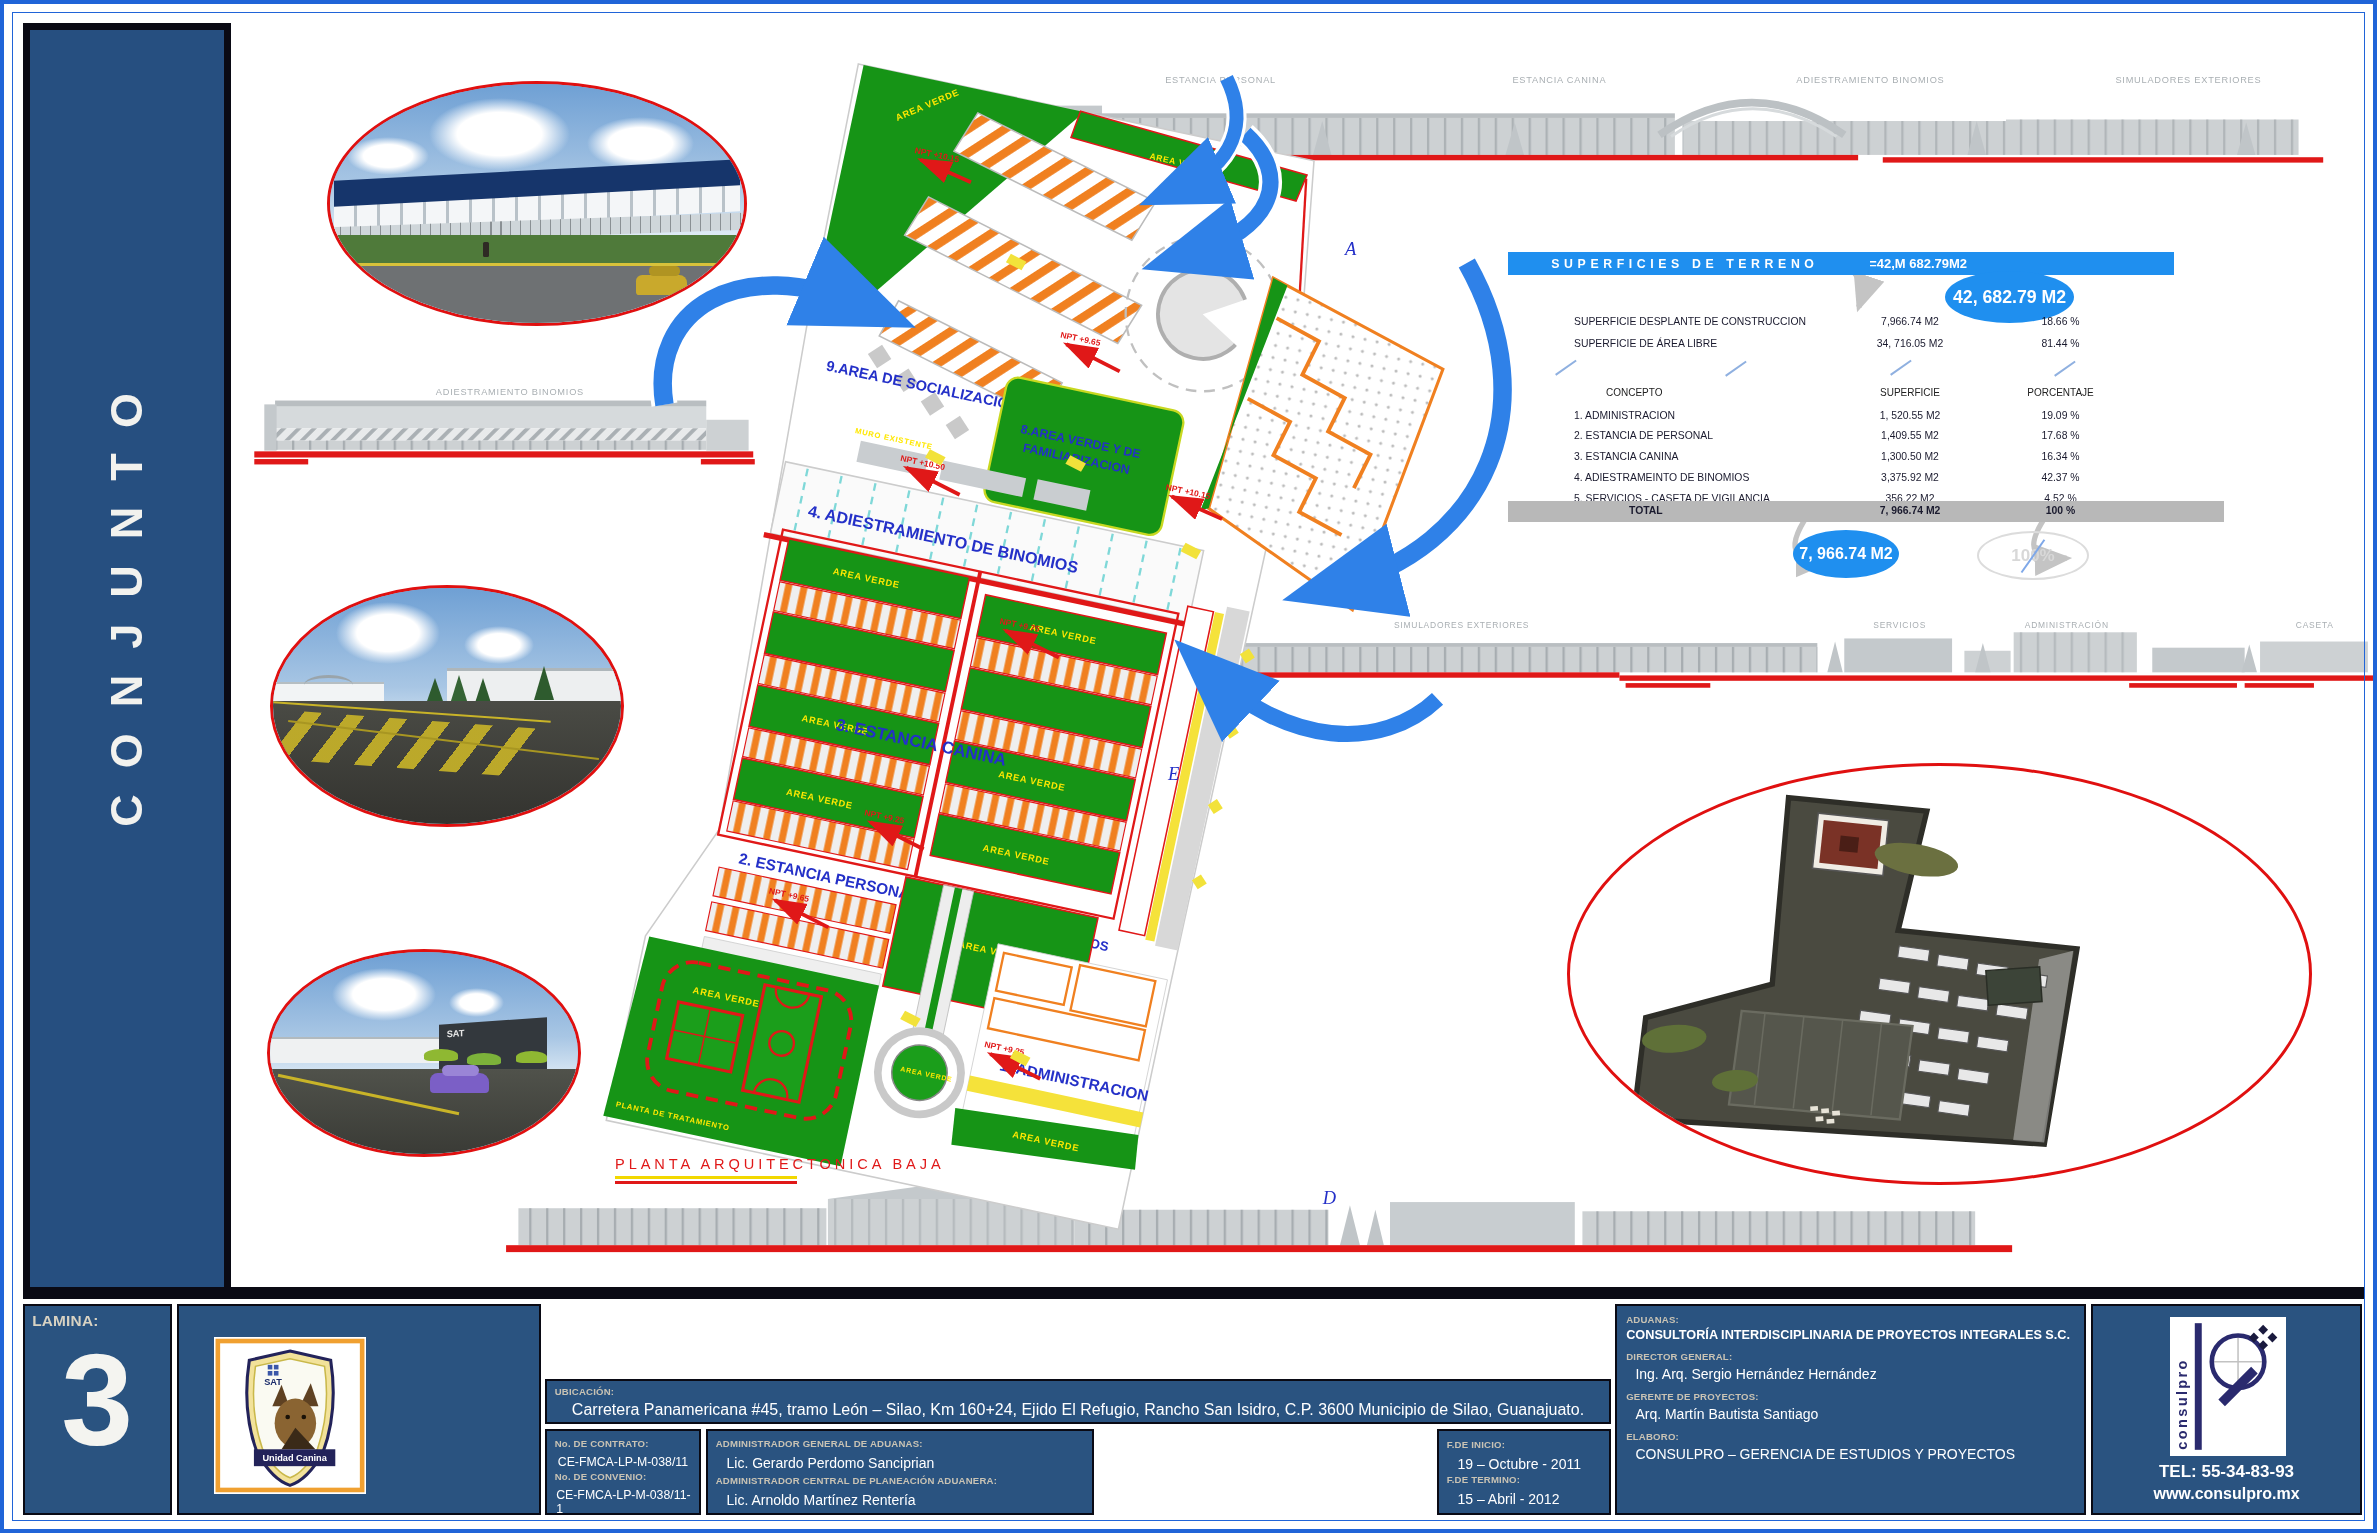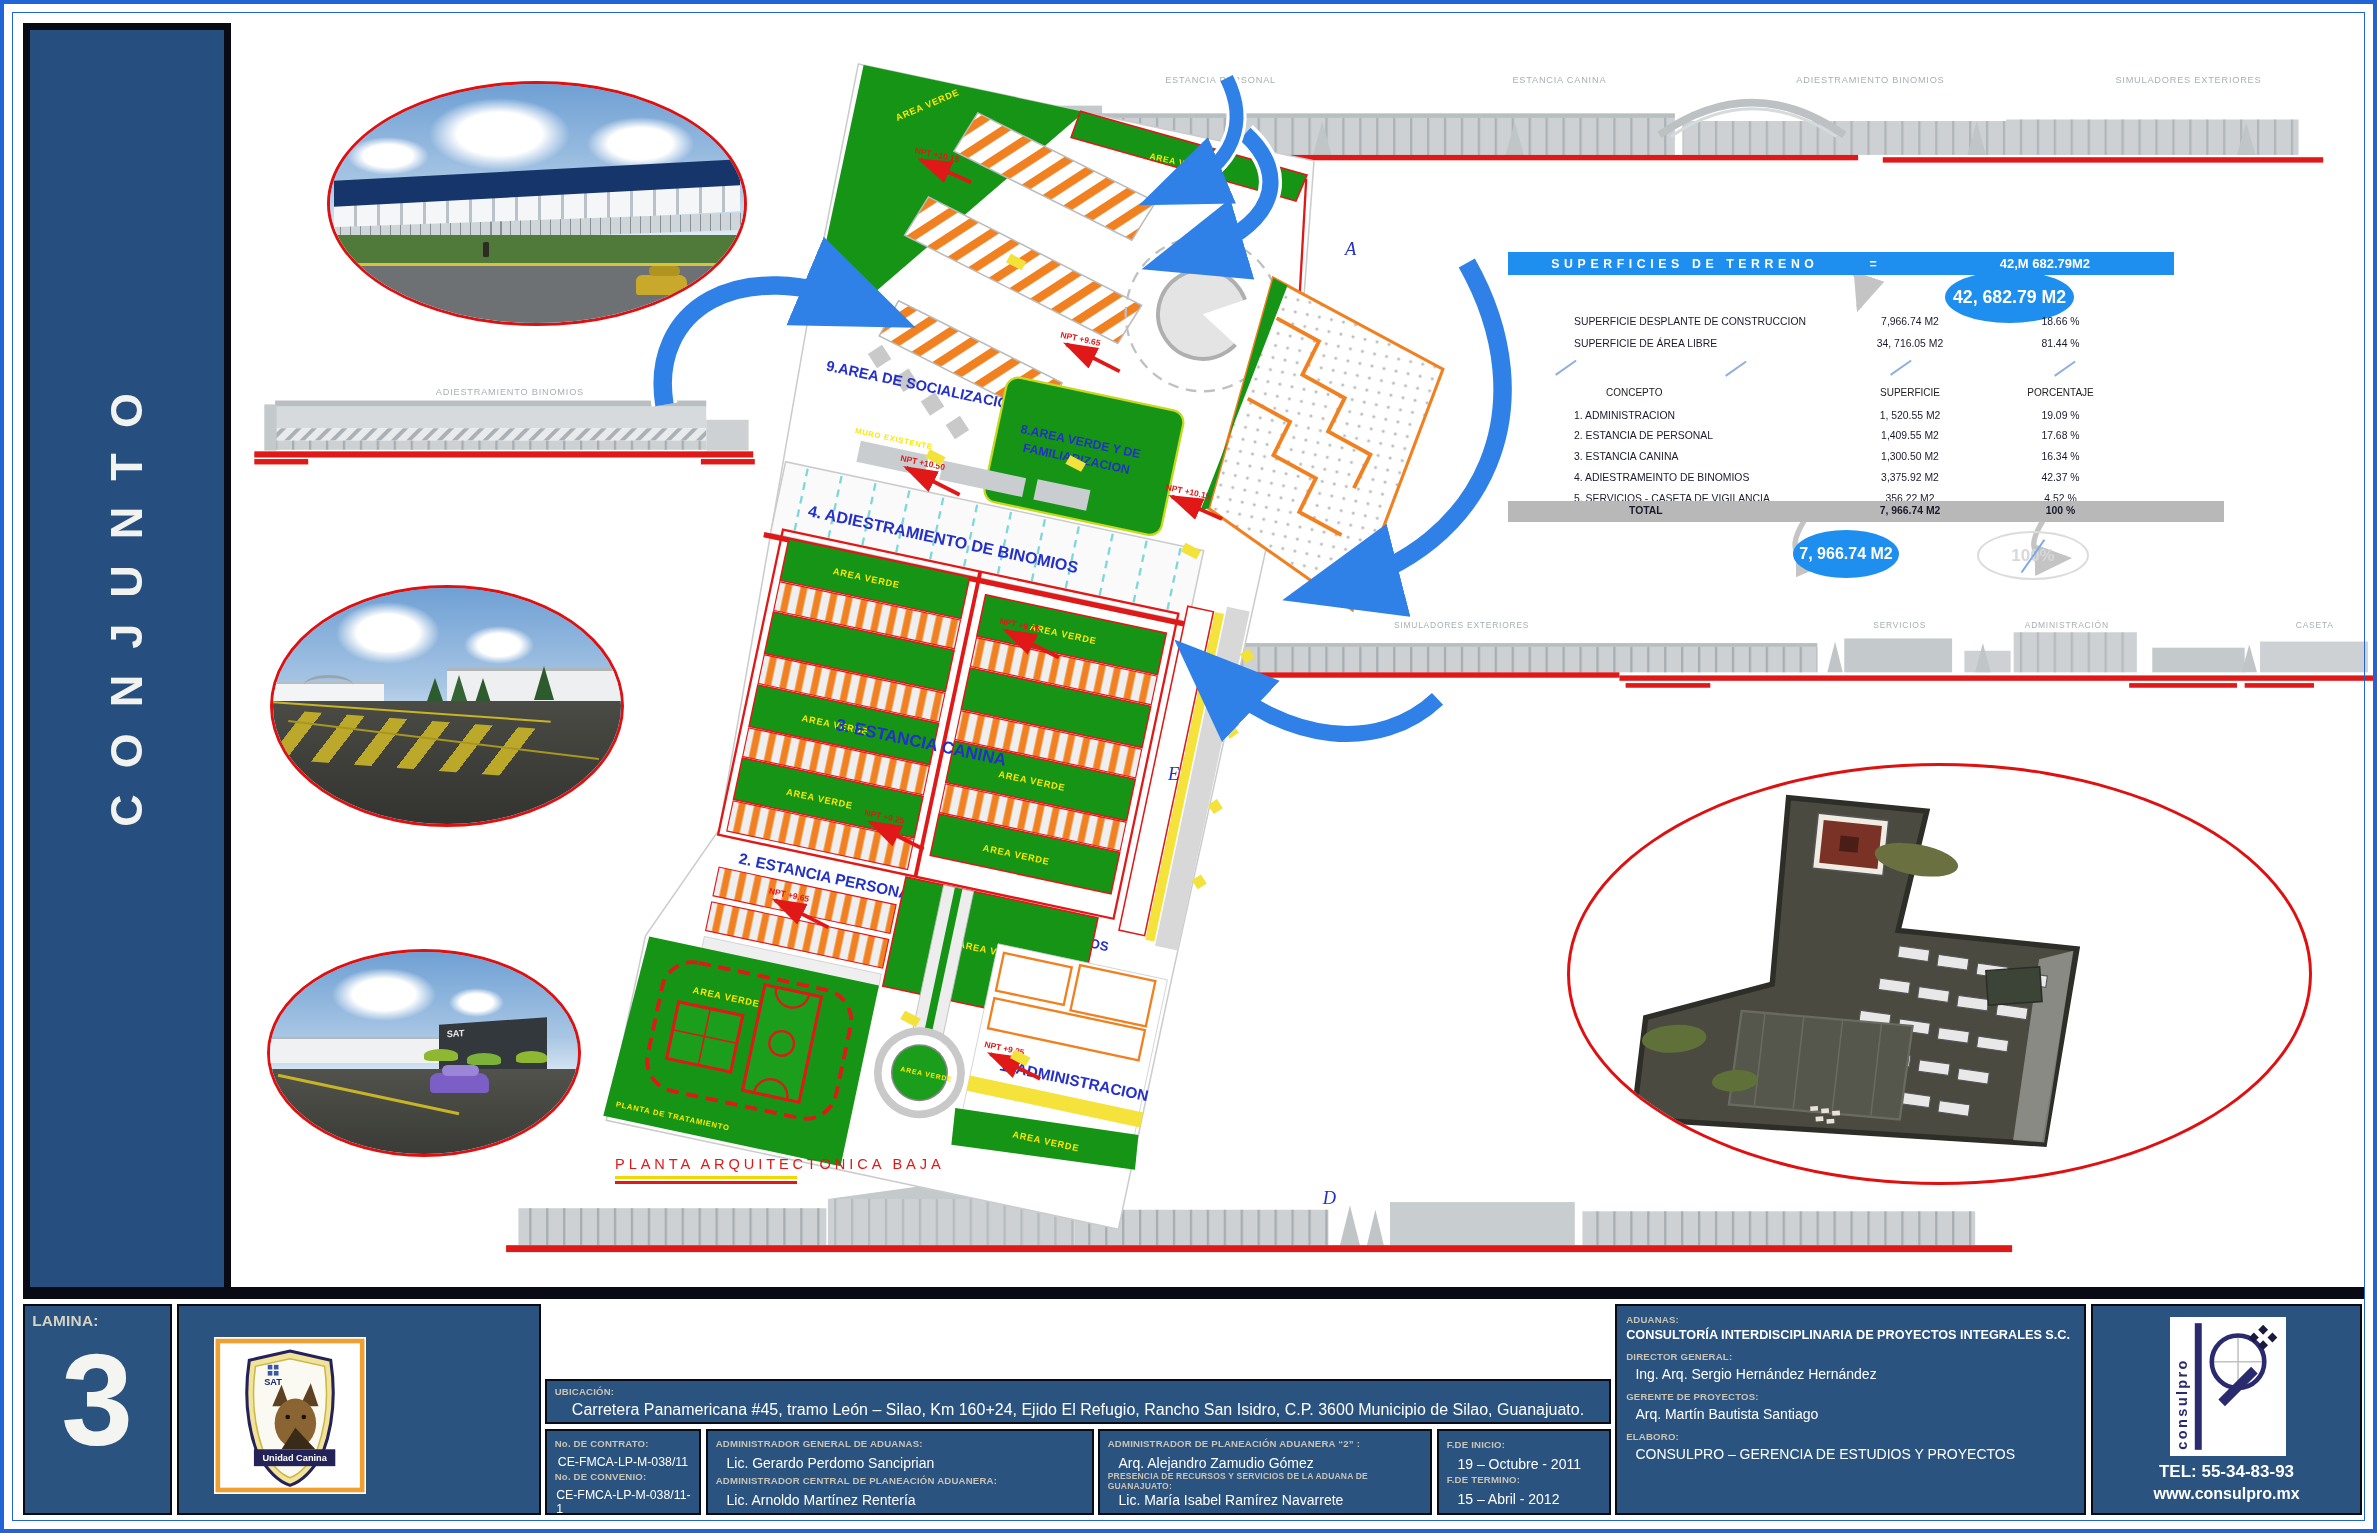--- a/index.html
+++ b/index.html
@@ -42,21 +42,21 @@
   .cloud{position:absolute;background:radial-gradient(closest-side,#ffffff 60%,rgba(255,255,255,0));border-radius:50%;}
   #render1{left:323px;top:77px;width:414px;height:239px;}
   #render2{left:266px;top:581px;width:348px;height:236px;}
   #render3{left:263px;top:945px;width:308px;height:202px;}
   #render-aerial{left:1563px;top:759px;width:739px;height:416px;border-width:3.1px;background:#ffffff;z-index:3;}
   
   #table-panel{left:1502px;top:243px;width:724px;height:362px;z-index:4;font-family:"Liberation Sans",sans-serif;}
   #table-panel .hdrbar{position:absolute;left:2.3px;top:5.4px;width:666px;height:23px;background:#1f8fef;color:#fff;display:flex;align-items:center;}
   #table-panel .hdrbar .h1{font-weight:bold;font-size:12.3px;letter-spacing:4.6px;margin-left:43px;}
   #table-panel .hdrbar .heq{font-weight:bold;font-size:12.3px;margin-left:51px;}
-  #table-panel .hdrbar .hv{font-weight:bold;font-size:13px;margin-left:123px;}
+  #table-panel .hdrbar .hv{font-weight:bold;font-size:13px;}
   .bubble{position:absolute;background:#1f8fef;border-radius:50%;color:#fff;font-weight:bold;display:flex;align-items:center;justify-content:center;}
   #bub1{left:439px;top:24px;width:129px;height:52px;font-size:17.7px;}
   #bub2{left:287px;top:283px;width:106px;height:48px;font-size:16px;}
   #bub3{position:absolute;left:471px;top:284px;width:108px;height:45px;border:2.3px solid #dcdcdc;border-radius:50%;color:#d8d8d8;font-size:17px;font-weight:bold;display:flex;align-items:center;justify-content:center;}
   #bub3 .slash{position:absolute;width:1.5px;height:40px;background:#7fa8e8;transform:rotate(35deg);}
   .trow{position:absolute;height:14px;font-size:10.4px;color:#1a1a2e;width:100%;}
   .trow .c1{position:absolute;left:68px;width:262px;}
   .trow .c2{position:absolute;left:331px;width:146px;text-align:center;}
   .trow .c3{position:absolute;left:493px;width:123px;text-align:center;}
   .theads{font-size:10px;color:#222;}
@@ -609,27 +609,20 @@
   <div class="panel tworow field" id="col1">
     <div><span class="lbl">No. DE CONTRATO:</span><span class="val" style="font-size:12.3px;margin-left:3.1px;">CE-FMCA-LP-M-038/11</span></div>
     <div><span class="lbl">No. DE CONVENIO:</span><span class="val" style="font-size:12.3px;margin-left:1.5px;">CE-FMCA-LP-M-038/11-1</span></div>
   </div>
 
   <div class="panel tworow field" id="col2">
     <div><span class="lbl">ADMINISTRADOR GENERAL DE ADUANAS:</span><span class="val">Lic. Gerardo Perdomo Sanciprian</span></div>
     <div><span class="lbl">ADMINISTRADOR CENTRAL DE PLANEACIÓN ADUANERA:</span><span class="val">Lic. Arnoldo Martínez Rentería</span></div>
   </div>
 
-  <div class="panel tworow field" id="col3">
-    <div><span class="lbl">ADMINISTRADOR DE PLANEACIÓN ADUANERA “2” :</span><span class="val">Arq. Alejandro Zamudio Gómez</span></div>
-    <div>
-        <span class="lbl" style="font-size:8.5px;display:block;">PRESENCIA DE RECURSOS Y SERVICIOS DE LA ADUANA DE GUANAJUATO:</span>
-        <span class="val" style="margin-top:1.5px;">Lic. María Isabel Ramírez Navarrete</span>
-      </div>
-  </div>
 
   <div class="panel tworow field" id="col4">
     <div><span class="lbl">F.DE INICIO:</span><span class="val">19 – Octubre - 2011</span></div>
     <div><span class="lbl">F.DE TERMINO:</span><span class="val">15 – Abril - 2012</span></div>
   </div>
 
   <div class="panel" id="right-panel">
     <span class="lbl">ADUANAS:</span>
     <div class="big">CONSULTORÍA INTERDISCIPLINARIA DE PROYECTOS INTEGRALES S.C.</div>
     <span class="lbl">DIRECTOR GENERAL:</span>

